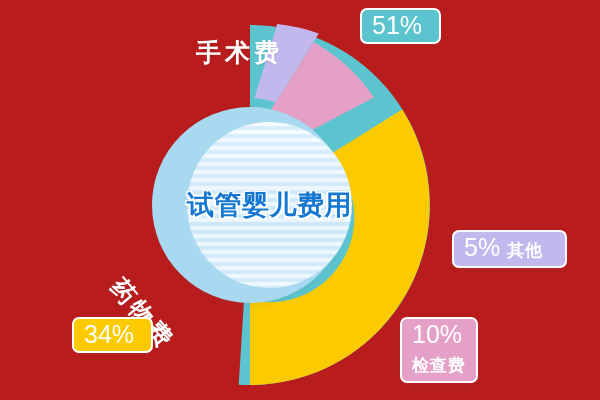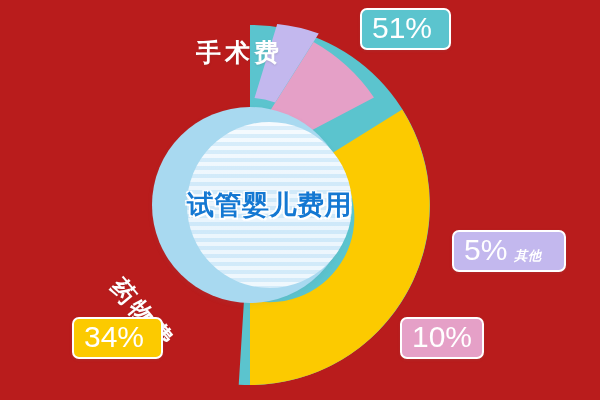--- a/index.html
+++ b/index.html
@@ -105,29 +105,28 @@
     align-items: baseline;
     gap: 7px;
     border: 2.5px solid #ffffff;
     border-radius: 7px;
     padding: 2px 10px 4px 10px;
     color: #ffffff;
     white-space: nowrap;
     box-shadow: 0 1px 3px rgba(130,110,120,0.16);
   }
   .badge .pct {
-    font-size: 30px;
+    font-size: 25px;
     font-weight: 400;
     line-height: 1.05;
   }
   .badge .cat {
-    font-size: 13px;
+    font-size: 17px;
     font-weight: 700;
     letter-spacing: 0.05em;
-    font-style: italic;
   }
 
   #badge-surgery {
     left: 360px;
     top: 8px;
     background: #5bc4ce;
   }
   #badge-other {
     left: 452px;
     top: 230px;
@@ -197,20 +196,21 @@
     <span class="cat"></span>
   </div>
 
   <div class="badge" id="badge-other" style="background: rgb(195, 184, 238);">
     <span class="pct">5%</span>
     <span class="cat">其他</span>
   </div>
 
   <div class="badge" id="badge-exam" style="background: rgb(229, 160, 199);">
     <span class="pct">10%</span>
+    <span class="cat">检查费</span>
   </div>
 
   <div class="badge" id="badge-drug" style="background: rgb(252, 202, 0);">
     <span class="pct">34%</span>
     <span class="cat"></span>
   </div>
 
 </div>
 
 </body></html>

